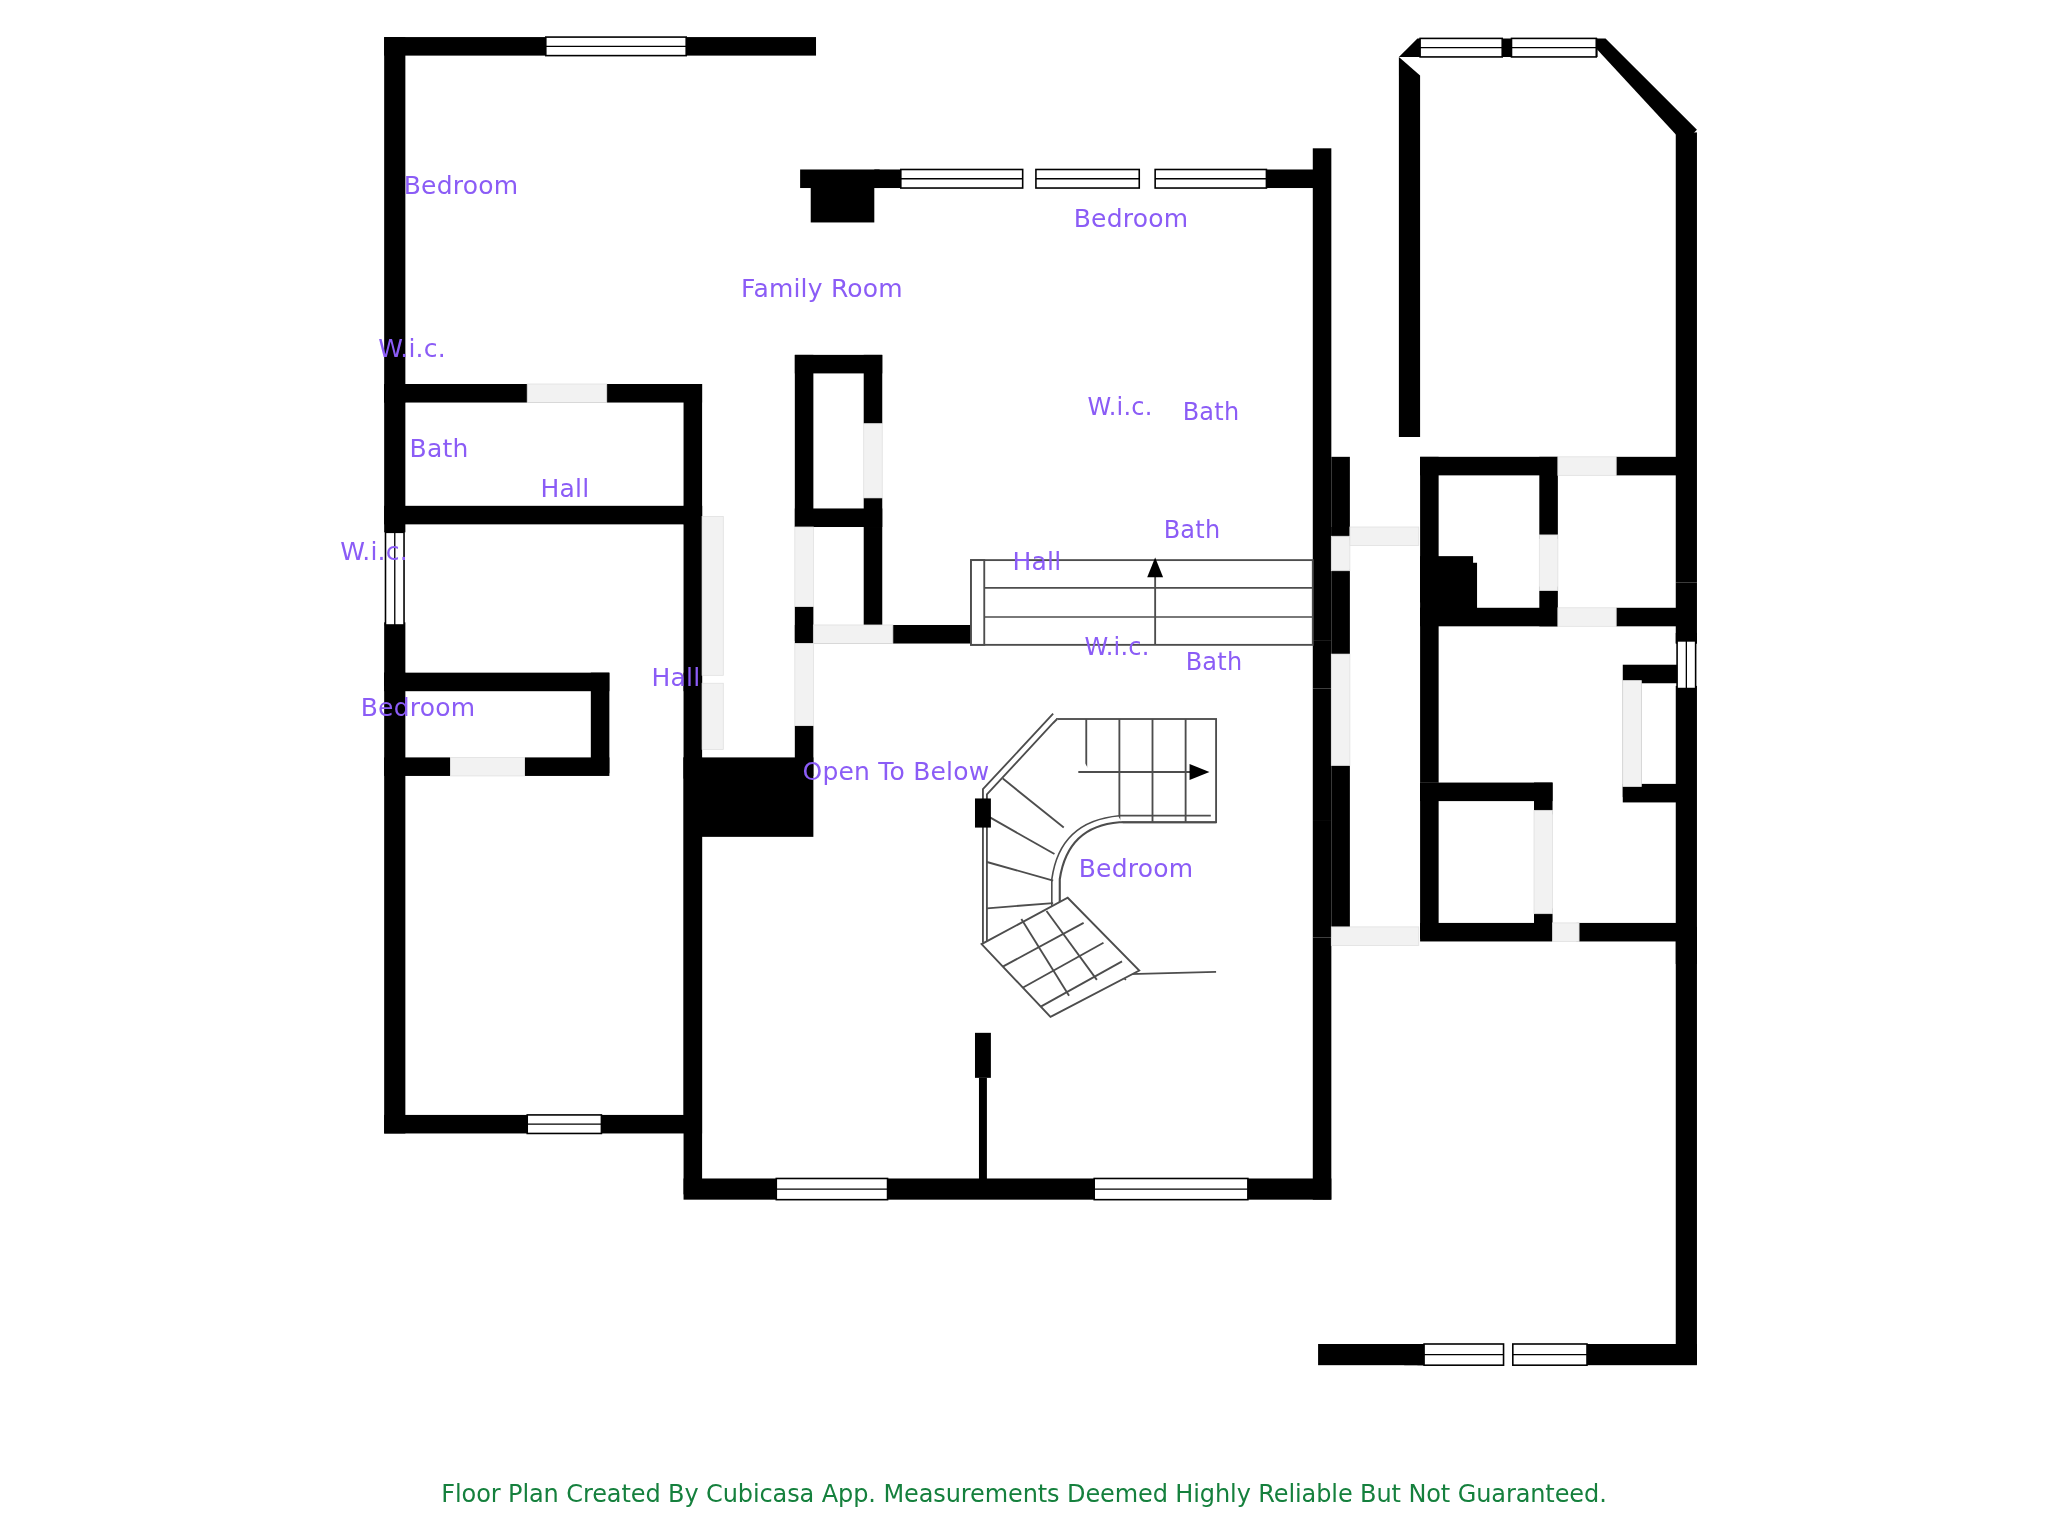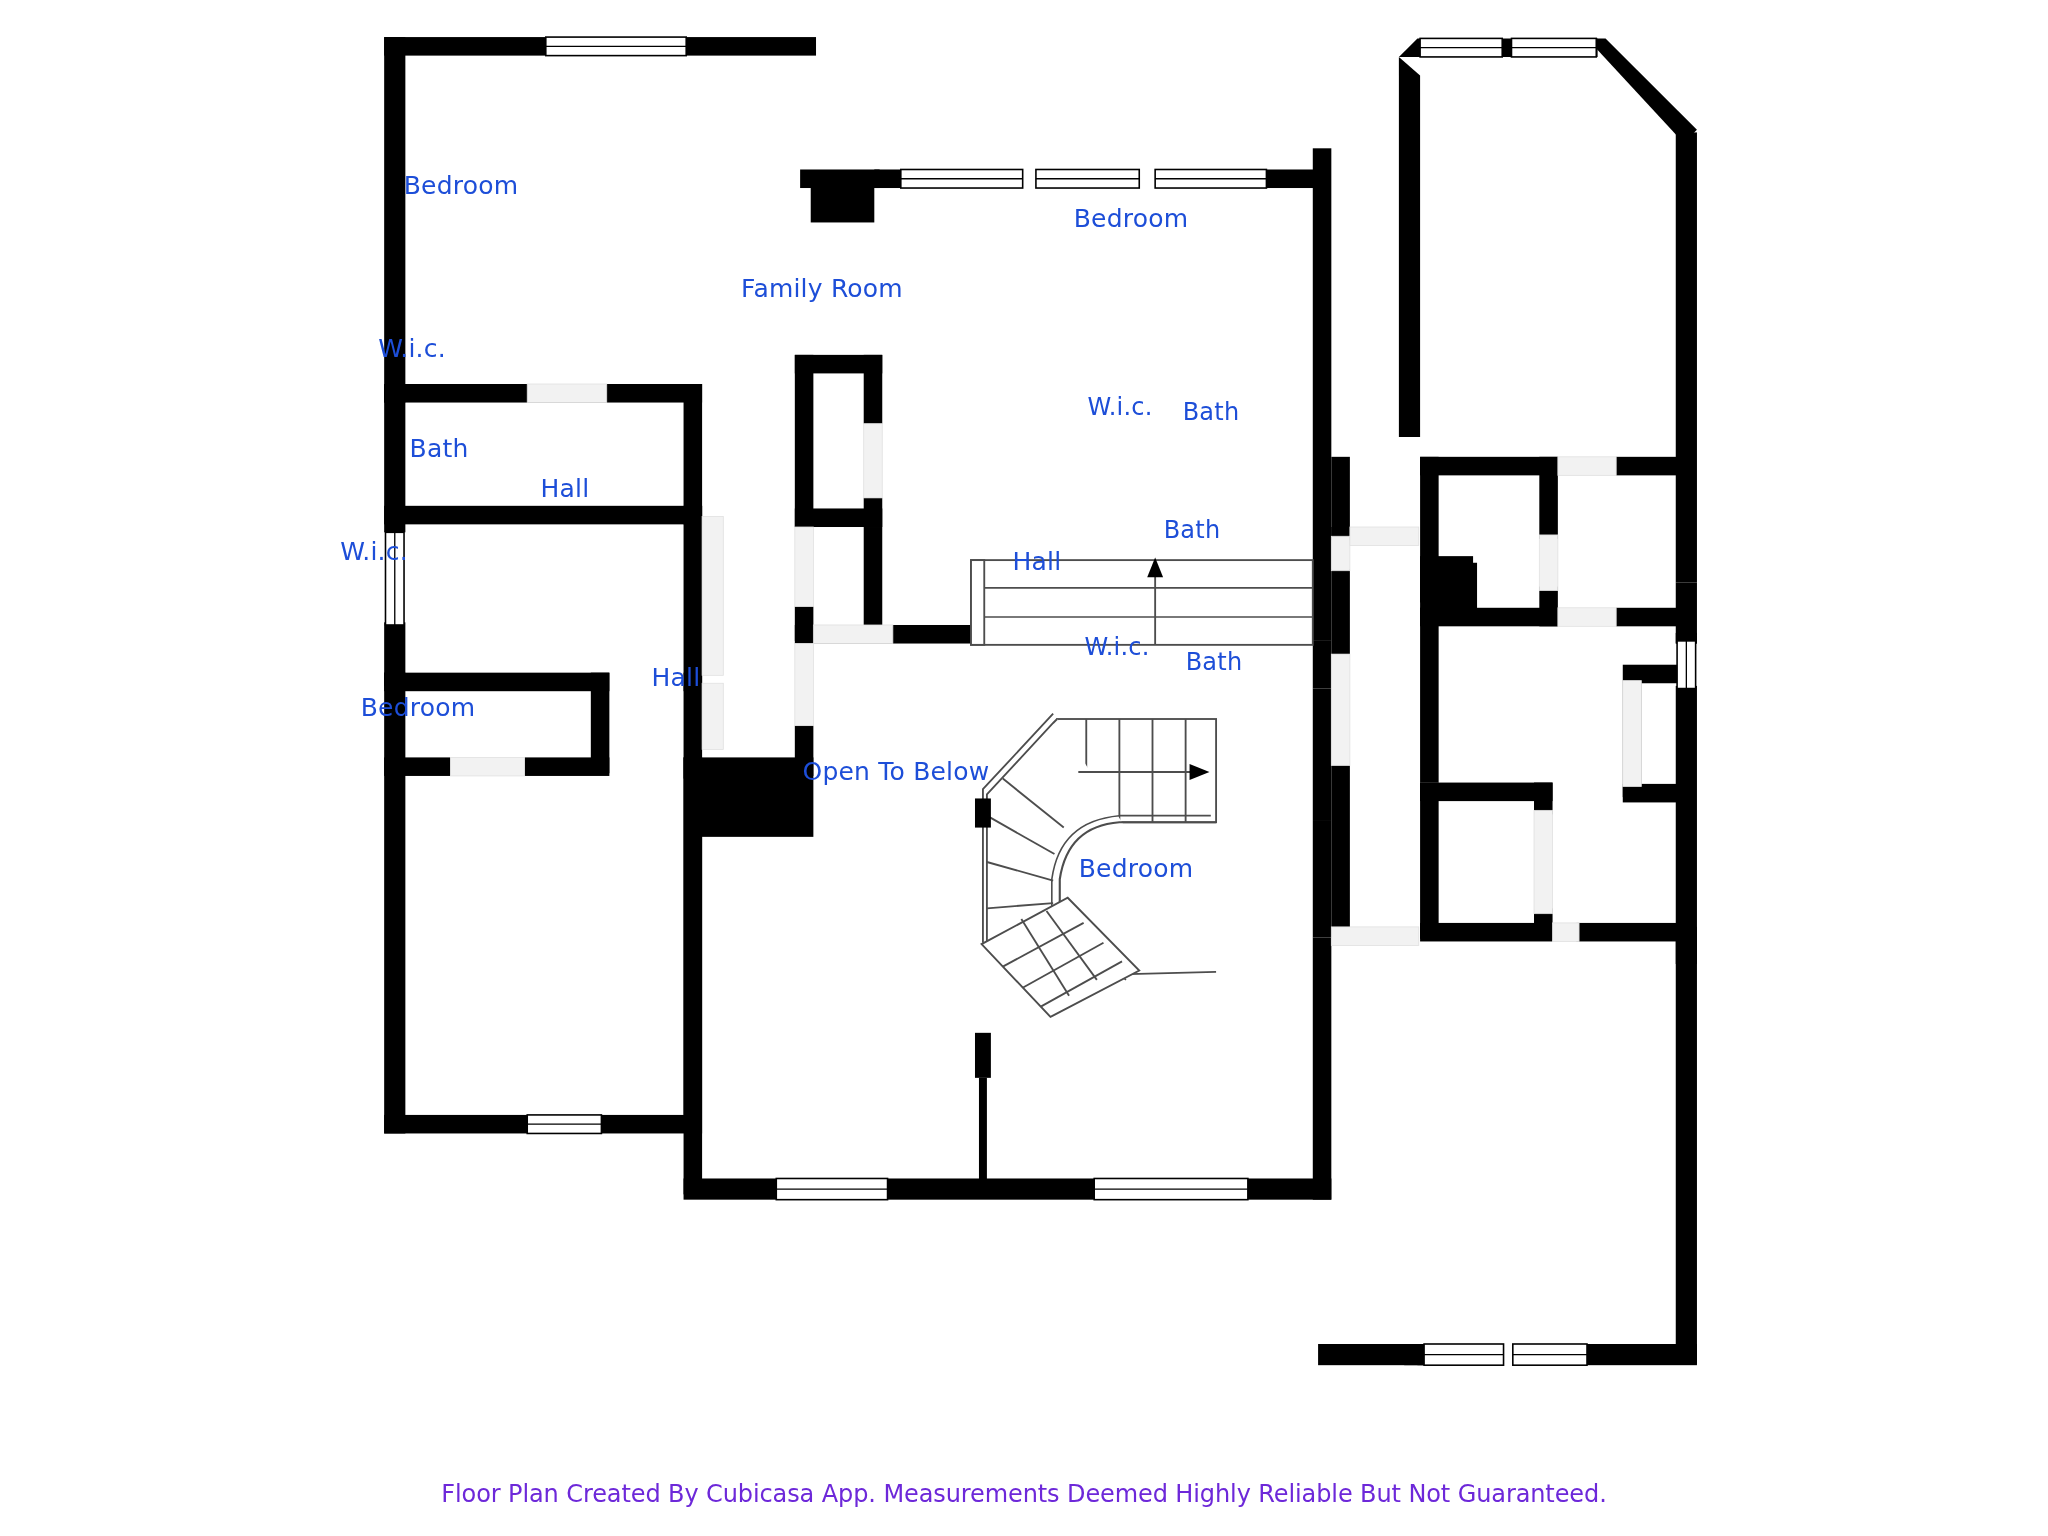--- a/index.html
+++ b/index.html
@@ -24,37 +24,37 @@
     left: 0;
     top: 0;
     width: 2048px;
     height: 1536px;
     display: block;
   }
   .room-label {
     position: absolute;
     transform: translate(-50%, -50%);
     white-space: nowrap;
-    color: #1d4ed8;
+    color: #8b5cf6;
     font-family: "DejaVu Sans", "Liberation Sans", sans-serif;
     font-size: 25px;
     font-weight: 400;
     letter-spacing: 0.2px;
     pointer-events: none;
   }
   .room-label.small {
     font-size: 24px;
   }
   #footer-note {
     position: absolute;
     left: 0;
     top: 1480px;
     width: 2048px;
     text-align: center;
-    color: #6d28d9;
+    color: #15803d;
     font-family: "DejaVu Sans", "Liberation Sans", sans-serif;
     font-size: 24px;
     letter-spacing: -0.1px;
   }
 </style>
 </head>
 <body>
 
 <div id="plan-wrap">
 

